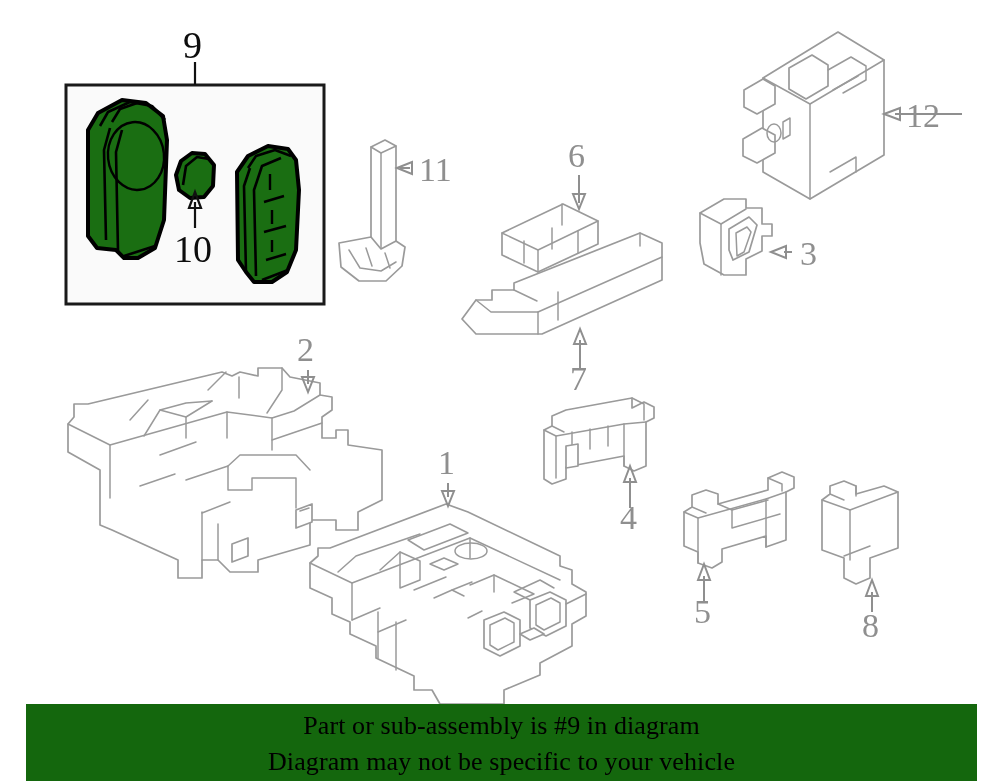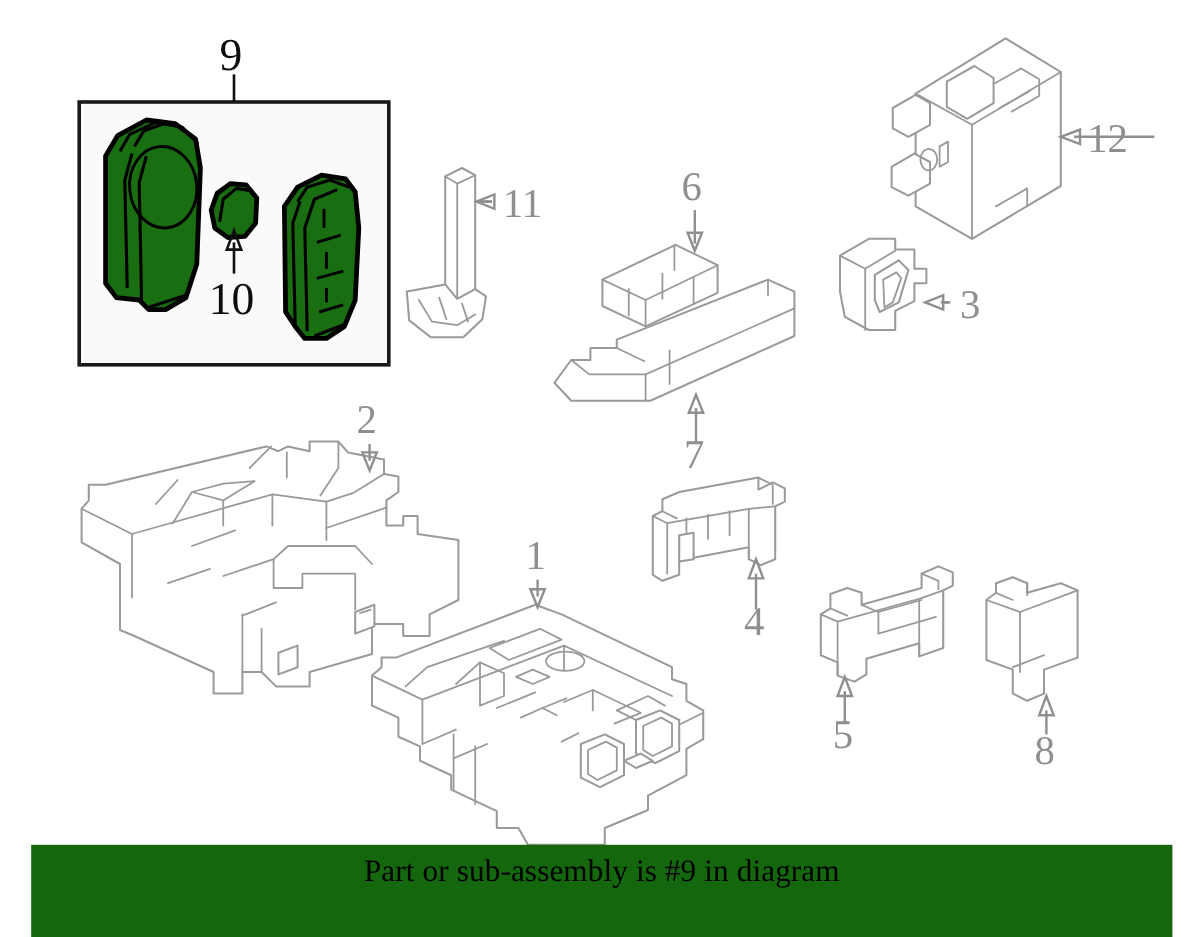--- a/index.html
+++ b/index.html
@@ -315,15 +315,16 @@
       <path class="fob-btn" d="M272,210 L272,224"></path>
       <path class="fob-btn" d="M264,232 L286,226"></path>
       <path class="fob-btn" d="M272,240 L272,252"></path>
       <path class="fob-btn" d="M266,260 L286,254"></path>
     </g>
 
   </svg>
 
   <div id="banner">
     <div>Part or sub-assembly is #9 in diagram</div>
+    <div>Diagram may not be specific to your vehicle</div>
   </div>
 
 </div>
 
 </body></html>

